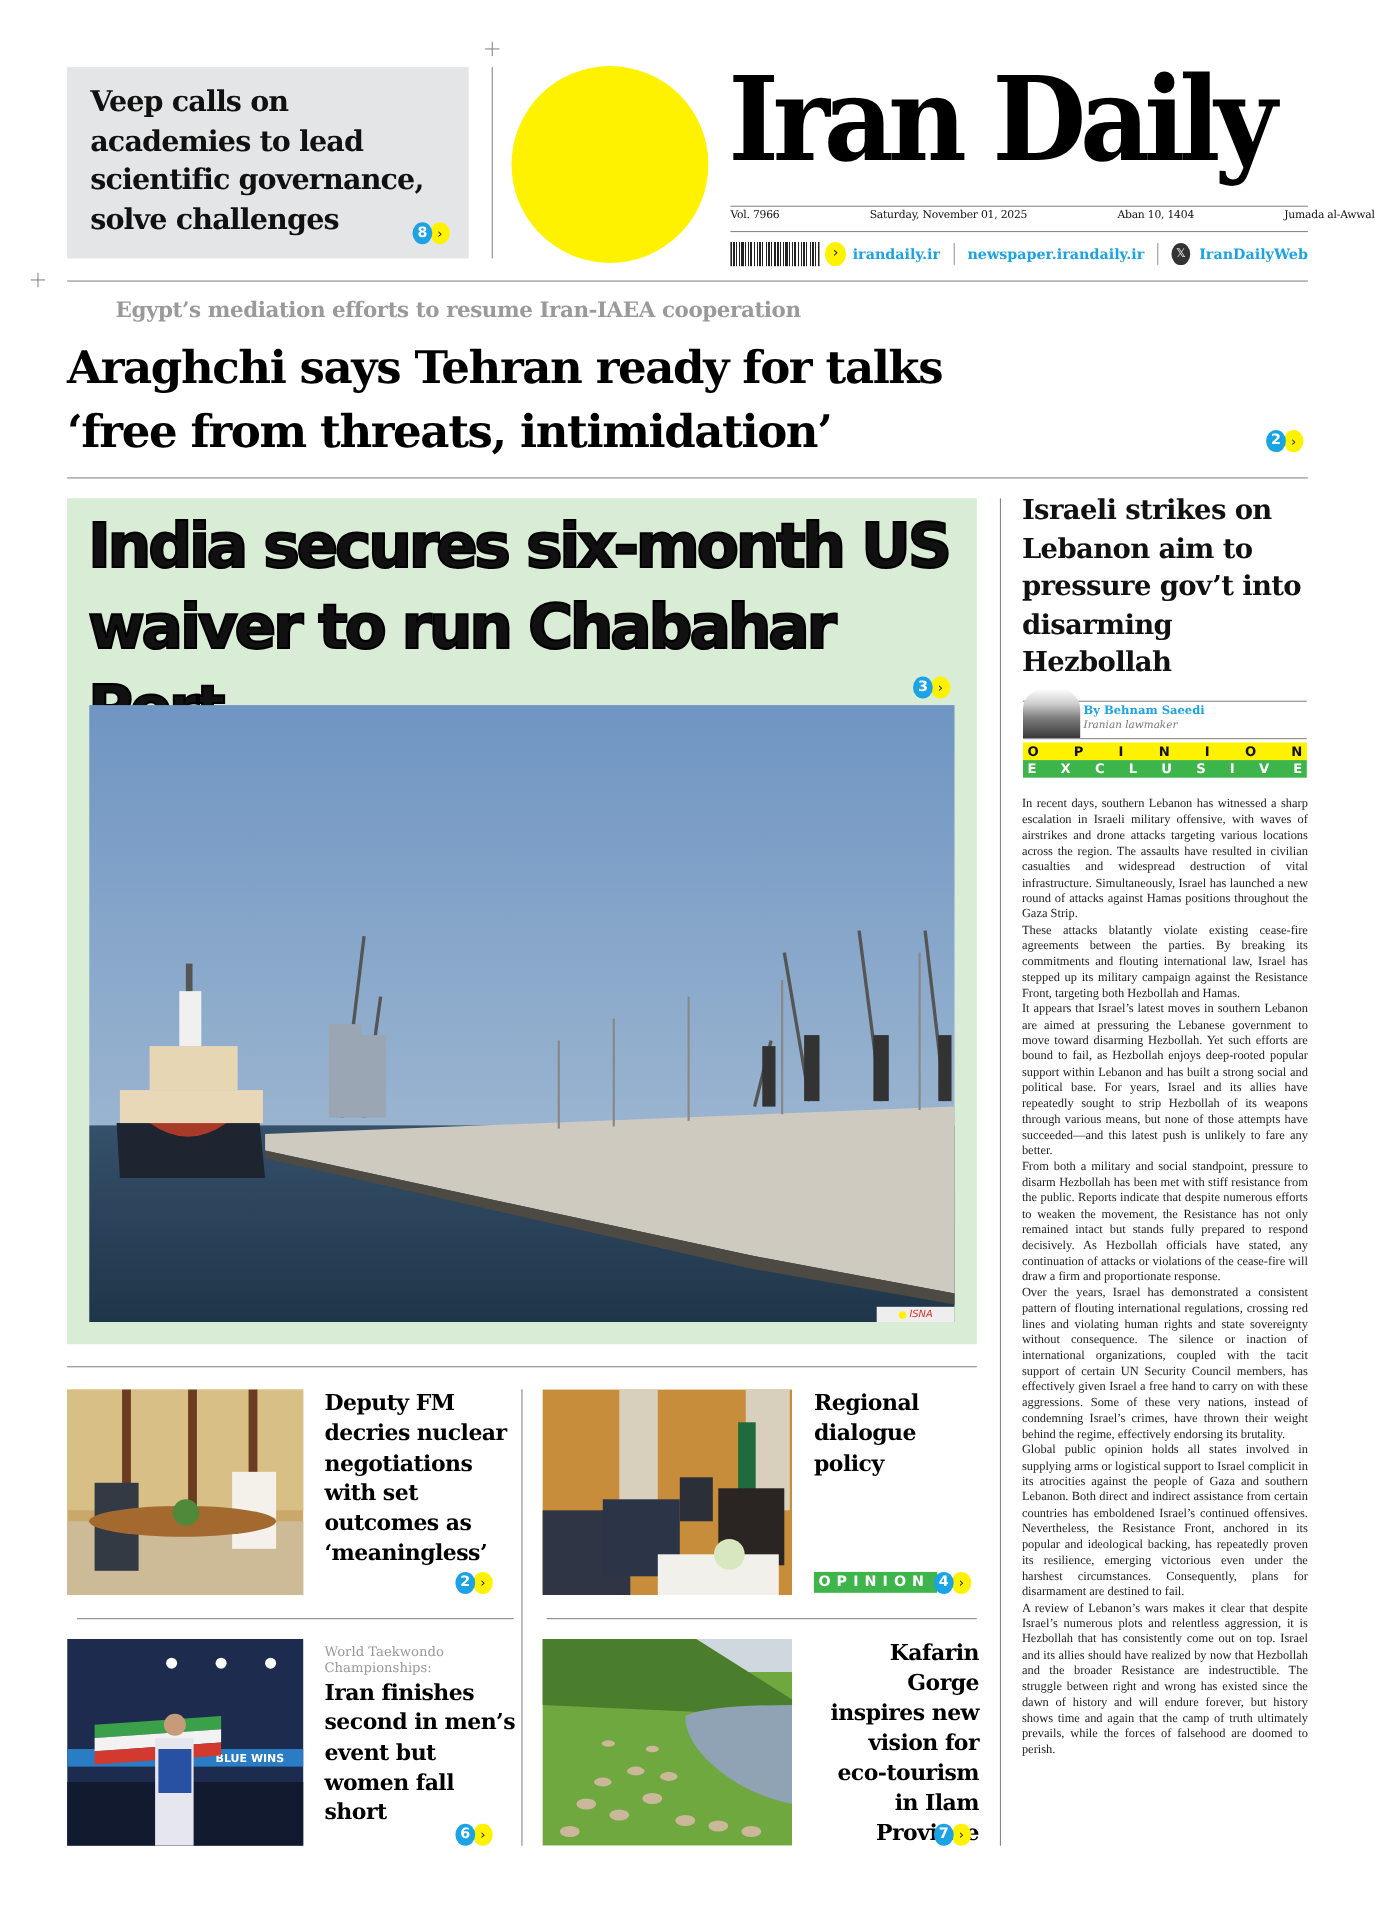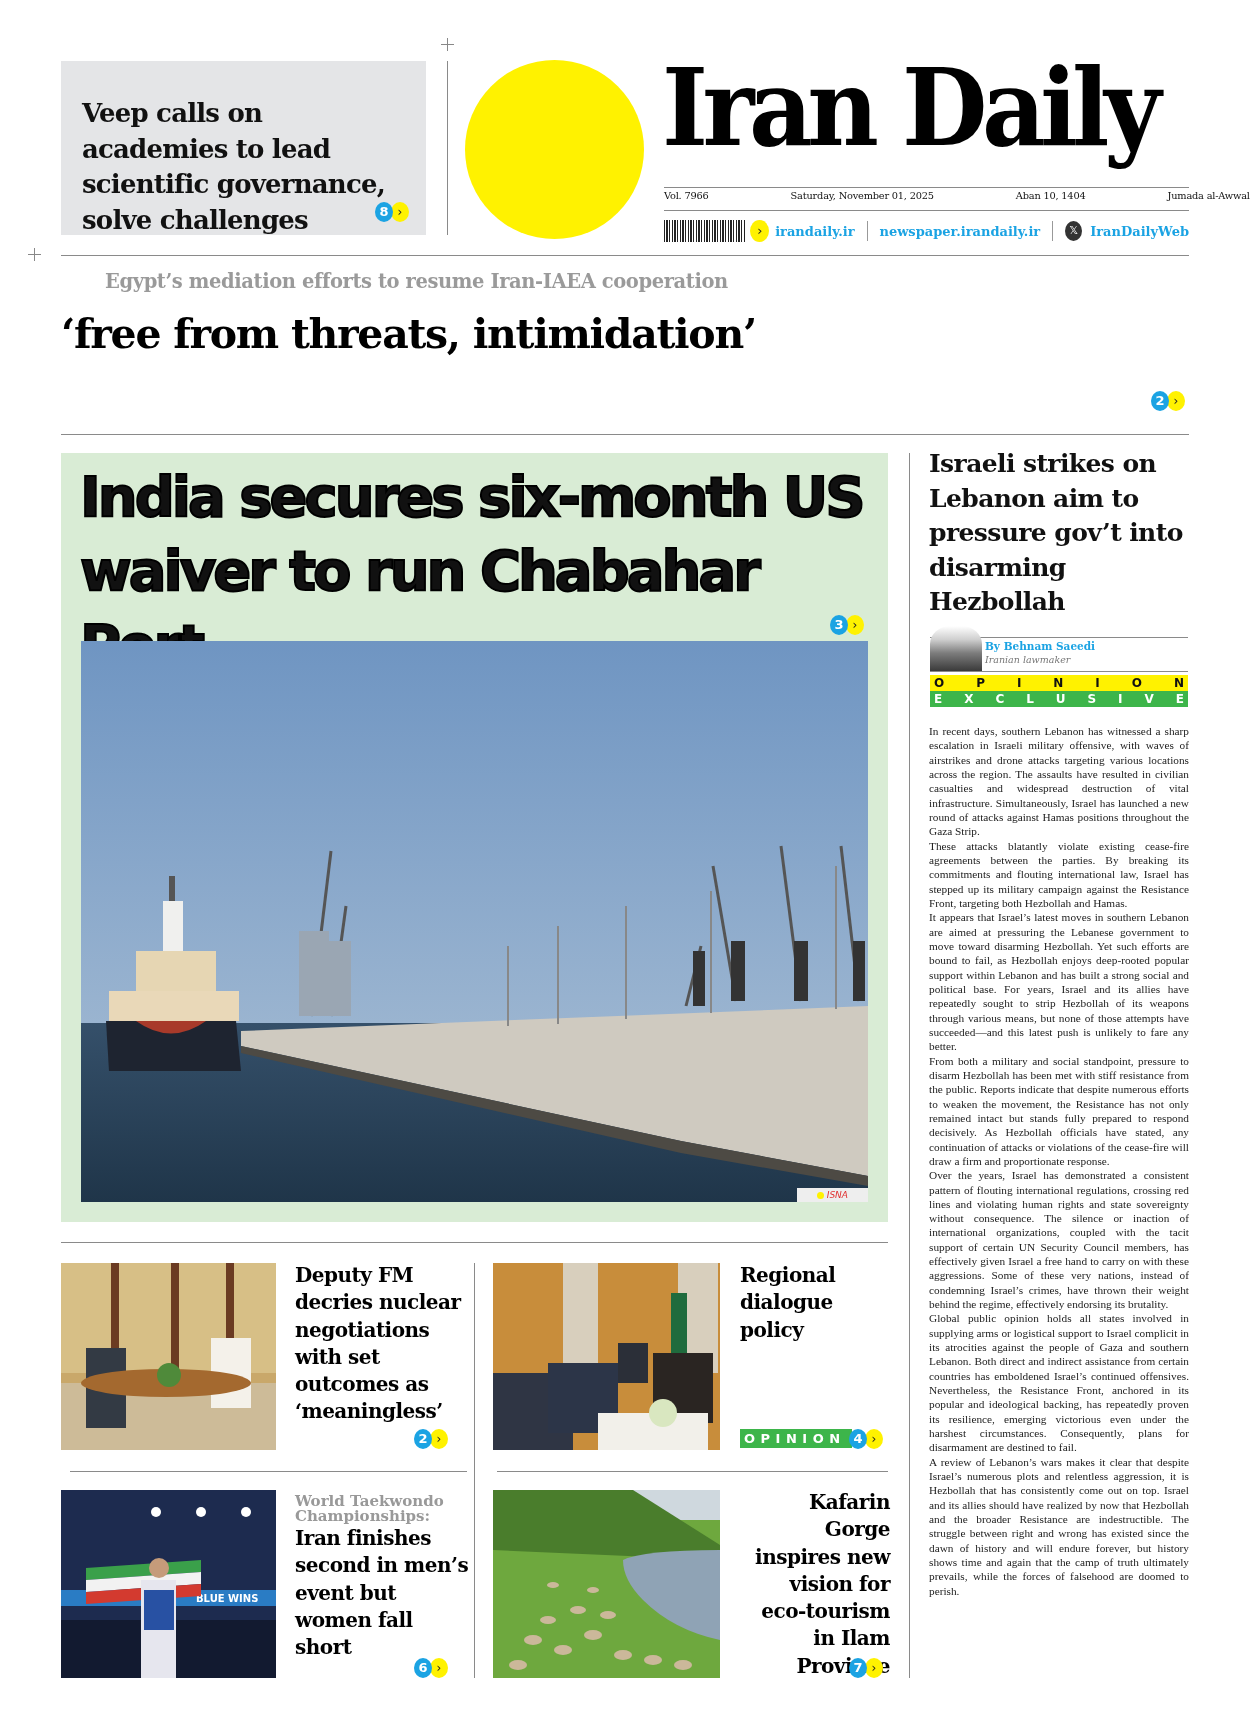--- a/index.html
+++ b/index.html
@@ -1,19 +1,19 @@
 <!DOCTYPE html>
 <html><head>
 <meta charset="utf-8">
 <style>
   * { box-sizing: border-box; margin: 0; padding: 0; }
   html, body { width: 1250px; height: 1734px; background: #ffffff; overflow: hidden; }
   body { position: relative; font-family: "DejaVu Serif", serif; color: #111; }
   .abs { position: absolute; }
-  .serif-b { font-family: "DejaVu Serif", serif; font-weight: bold; margin-top: 20px; }
+  .serif-b { font-family: "DejaVu Serif", serif; font-weight: bold; }
   .cross { position:absolute; width:13px; height:13px; }
   .cross::before, .cross::after { content:""; position:absolute; background:#888; }
   .cross::before { left:6px; top:0; width:1px; height:13px; }
   .cross::after { top:6px; left:0; height:1px; width:13px; }
   .hr { position:absolute; height:1px; background:#8a8a8a; }
   .vr { position:absolute; width:1px; background:#8a8a8a; }
 
   
   .pref { position:absolute; display:flex; align-items:center; height:20px; }
   .pref .num { width:18px; height:20px; border-radius:50%; background:#1ba3e3; color:#fff;
@@ -51,21 +51,21 @@
   .by-role { left:985px; top:654px; font-family:"DejaVu Serif", serif; font-style:italic; font-size:9.5px; color:#777; }
   .op-bar { left:930px; width:258px; height:16px; display:flex; justify-content:space-between; padding:0 4px; font-family:"DejaVu Sans", sans-serif; font-weight:bold; font-size:12px; line-height:16px; }
   .op-yellow { top:675px; background:#fff200; color:#111; }
   .op-green { top:691px; background:#3db54a; color:#fff; }
   .body-text { left:929px; top:724px; width:260px; font-family:"Liberation Serif", serif; font-size:11.3px; line-height:14.33px; color:#222; text-align:justify; hyphens:auto; }
   .body-text p { margin:0; }
 
   
   .story-img { position:absolute; overflow:hidden; }
   .story-title { position:absolute; font-family:"DejaVu Serif", serif; font-weight:bold; font-size:20px; line-height:27.3px; letter-spacing:-0.5px; color:#000; }
-  .story-kicker { position:absolute; font-family:"DejaVu Serif", serif; font-weight:bold; font-size:15px; line-height:15px; color:#999; }
+  .story-kicker { position:absolute; font-family:"DejaVu Serif", serif; font-weight:normal; font-size:12px; line-height:15px; color:#999; }
   .opinion-tag { position:absolute; background:#3db54a; color:#fff; font-family:"DejaVu Sans", sans-serif; font-weight:bold; font-size:13px; letter-spacing:5.5px; height:19px; line-height:19px; padding-left:4px; }
 </style>
 </head>
 <body>
 
 <div class="cross" style="left:441px;top:38px;"></div>
 <div class="cross" style="left:28px;top:248px;"></div>
 
 <div class="abs teaser-box"></div>
 <div class="abs teaser-title serif-b">Veep calls on academies to lead scientific governance, solve challenges</div>
@@ -99,20 +99,21 @@
   <div class="sep"></div>
   <span>newspaper.irandaily.ir</span>
   <div class="sep"></div>
   <div class="x-icon">𝕏</div>
   <span>IranDailyWeb</span>
 </div>
 <div class="hr" style="left:61px;top:255px;width:1128px;"></div>
 
 <div class="abs kicker">Egypt’s mediation efforts to resume Iran-IAEA cooperation</div>
 <div class="abs lead-title">
+  <div>Araghchi says Tehran ready for talks</div>
   <div>‘free from threats, intimidation’</div>
 </div>
 <div class="pref" style="left:1151px;top:391px;">
   <span class="num">2</span>
   <span class="arr">›</span>
 </div>
 <div class="hr" style="left:61px;top:434px;width:1128px;"></div>
 
 <div class="abs green-box"></div>
 <div class="abs green-title">

